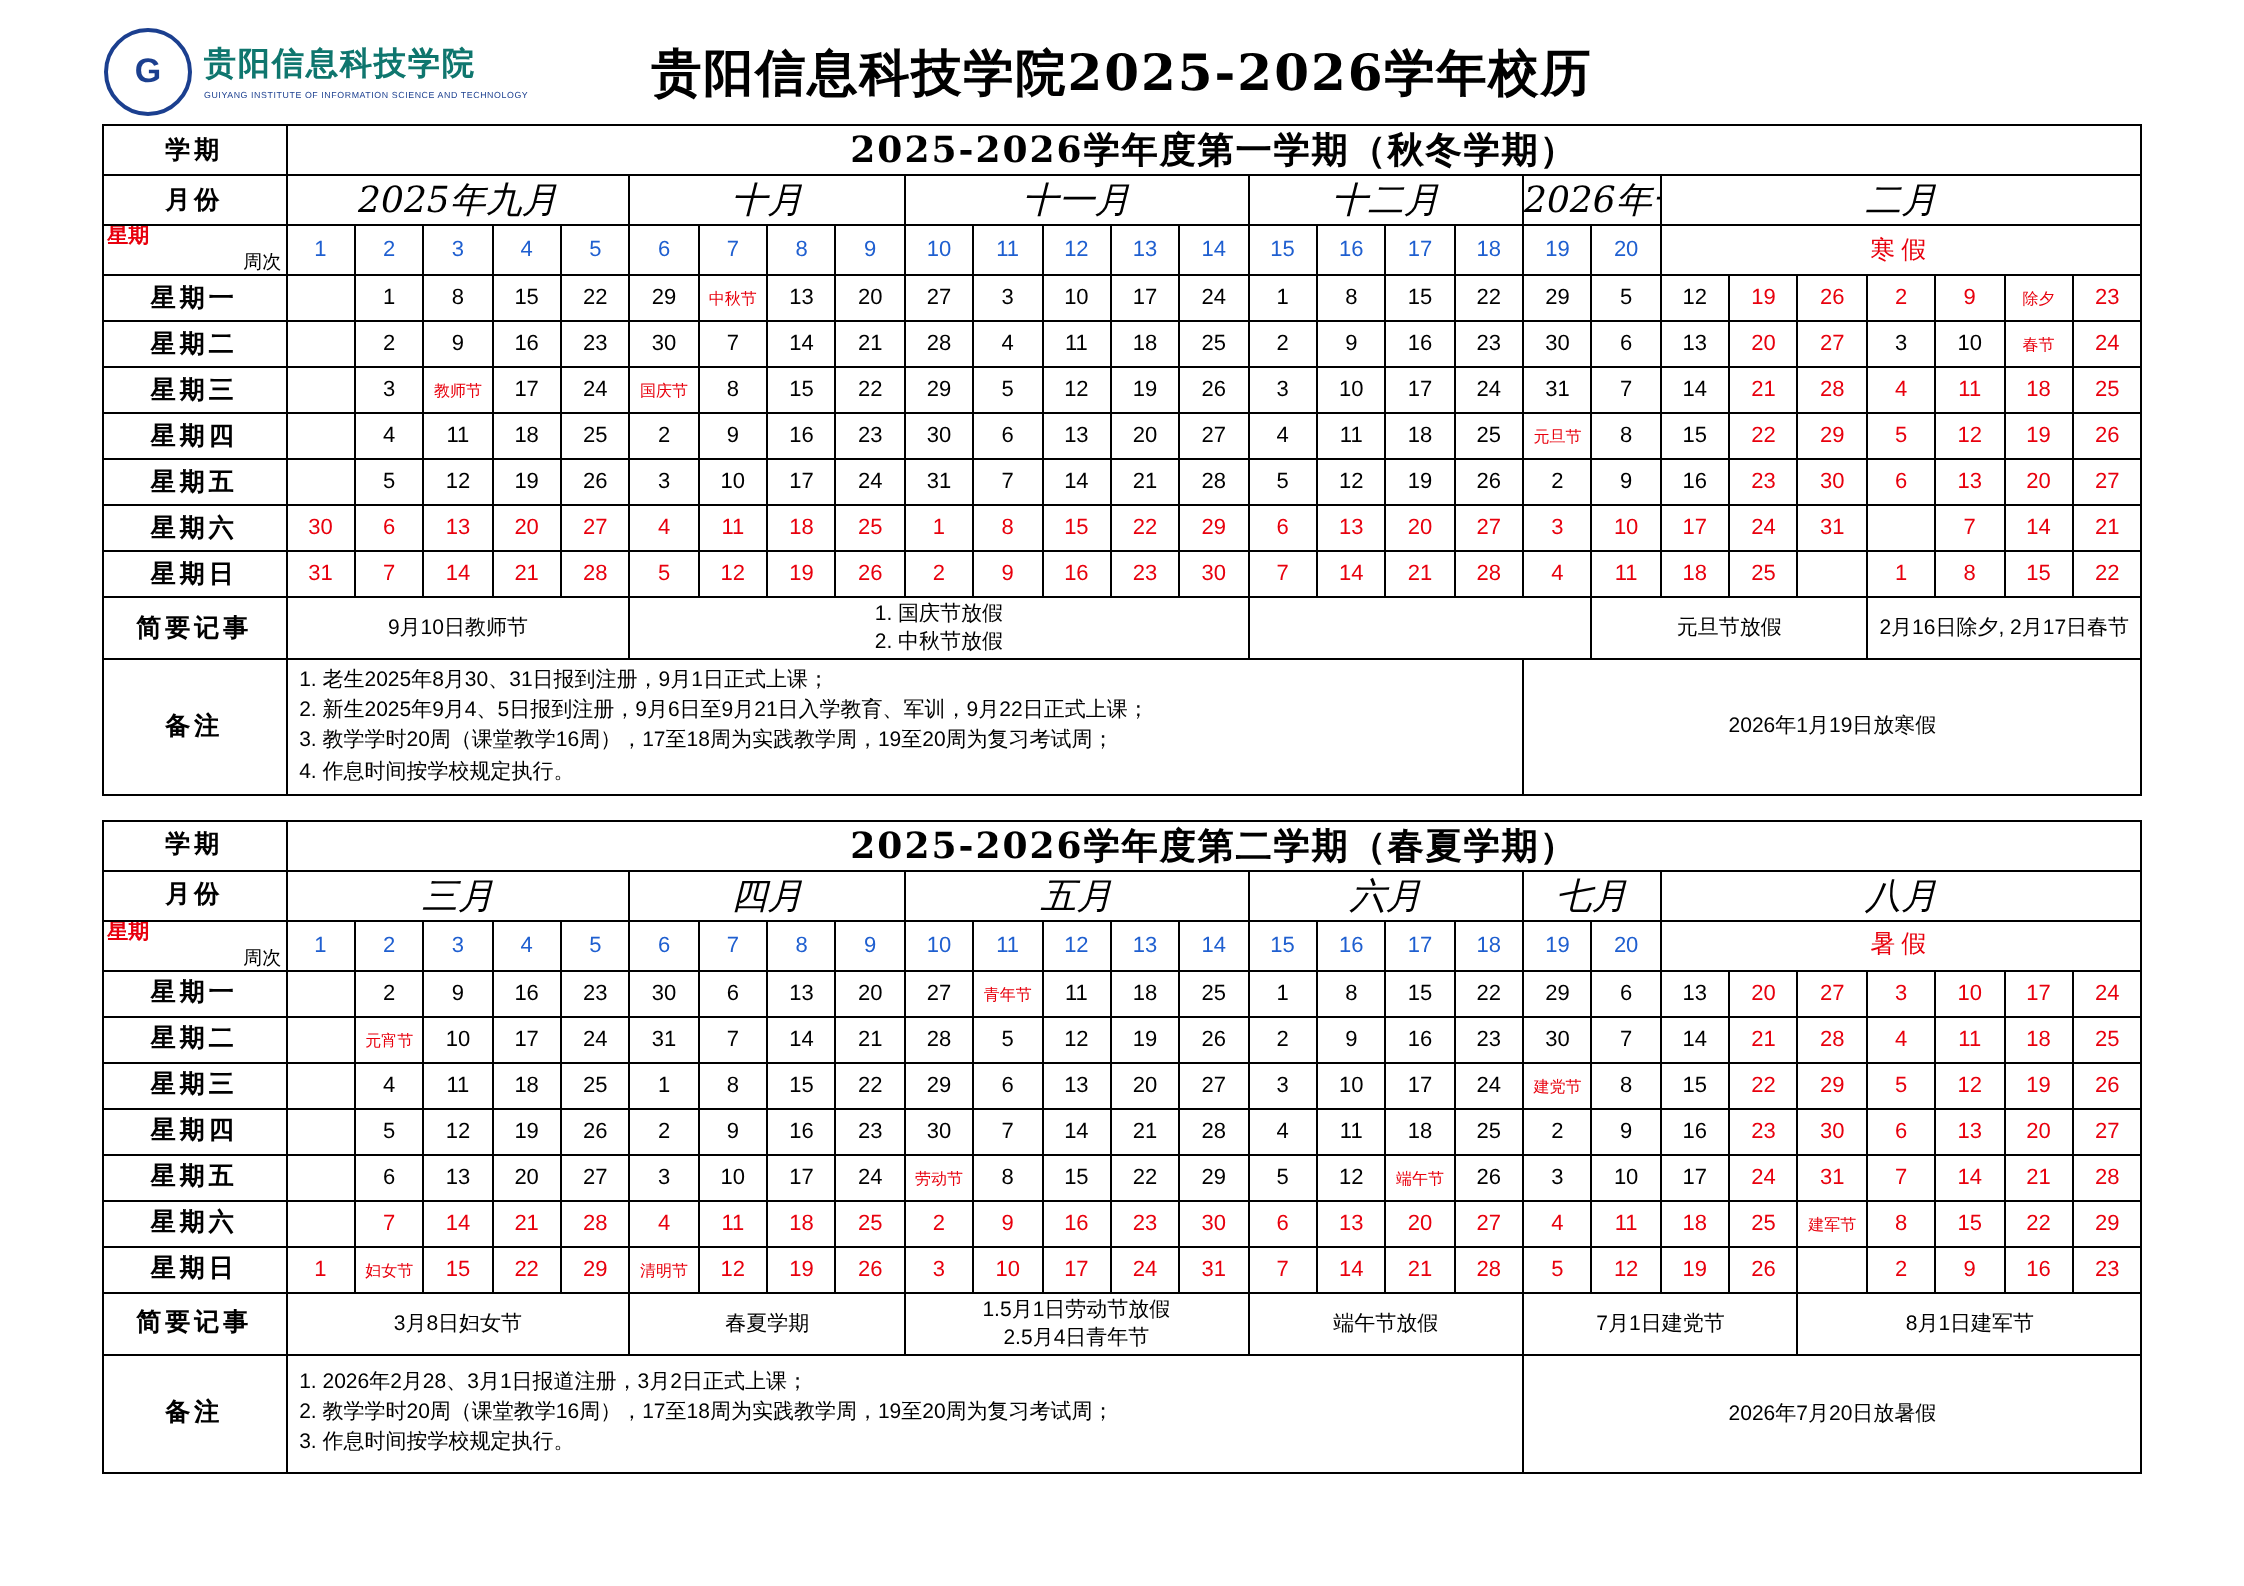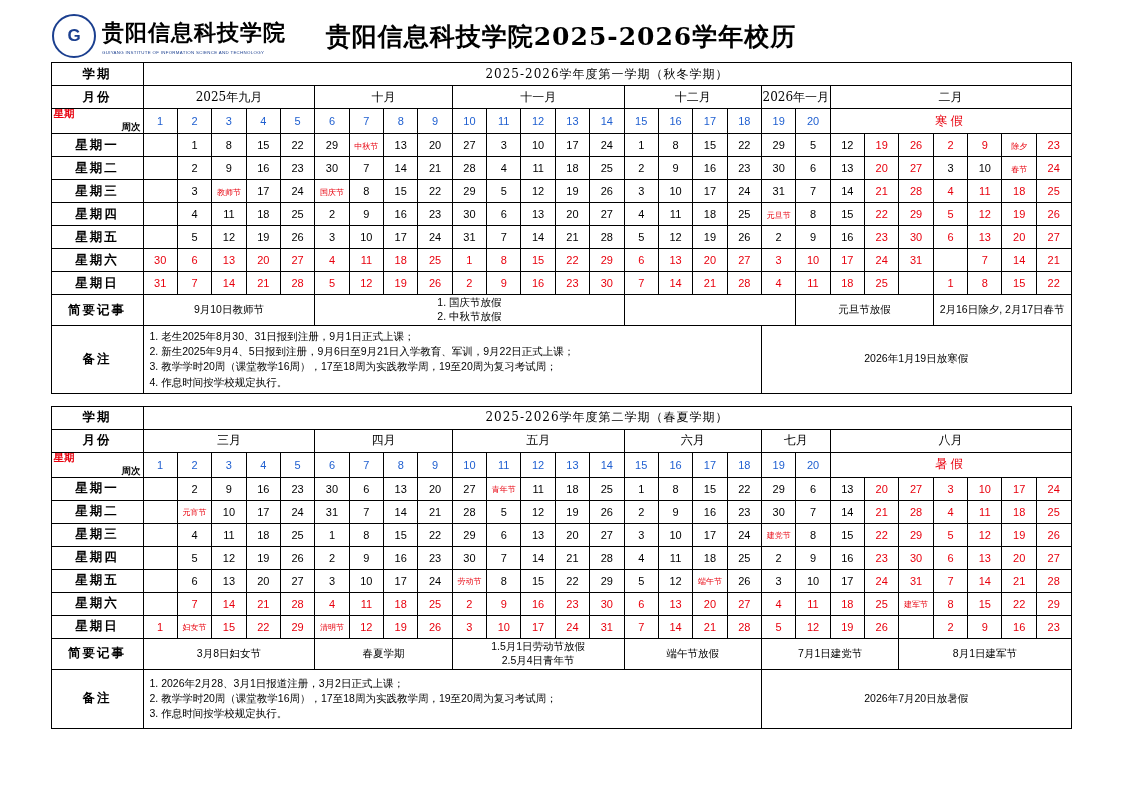--- a/index.html
+++ b/index.html
@@ -10,21 +10,21 @@
     -webkit-font-smoothing:antialiased;
   }
   .page{position:relative;width:1122px;height:793px;box-sizing:border-box;}
 
   
   .header{position:relative;height:62px;}
   .logo{position:absolute;left:52px;top:14px;display:flex;align-items:center;gap:6px;}
   .logo-mark{width:40px;height:40px;border:2px solid #1b3f8f;border-radius:50%;
     display:flex;align-items:center;justify-content:center;color:#1b3f8f;font-weight:bold;font-size:17px;}
   .logo-text{display:flex;flex-direction:column;justify-content:center;}
-  .logo-cn{font-family:"DejaVu Serif",serif;font-weight:bold;font-size:22px;color:#000000;letter-spacing:1px;}
+  .logo-cn{font-family:"DejaVu Serif",serif;font-weight:bold;font-size:16px;color:#0f766e;letter-spacing:1px;}
   .logo-en{font-size:4.4px;color:#1b3f8f;letter-spacing:.3px;margin-top:2px;}
   .doc-title{
     position:absolute;left:0;right:0;top:20px;text-align:center;
     font-family:"DejaVu Serif","Liberation Serif",serif;font-weight:bold;font-size:25px;letter-spacing:1px;
   }
 
   
   table.cal{
     border-collapse:collapse;table-layout:fixed;
     margin:0 auto;
@@ -34,30 +34,30 @@
   table.cal td{
     border:1px solid #000;
     text-align:center;
     vertical-align:middle;
     height:22px;
     padding:0;
     overflow:hidden;
     white-space:nowrap;
   }
   .lbl{font-family:Liberation Mono, monospace;font-weight:bold;font-size:12.5px;letter-spacing:2px;}
-  .term-title{font-family:"DejaVu Serif","Liberation Serif",serif;font-weight:normal;font-size:12px;letter-spacing:1px;}
-  .month{font-family:"DejaVu Serif","Liberation Serif",serif;font-size:12px;}
+  .term-title{font-family:"DejaVu Serif","Liberation Serif",serif;font-weight:bold;font-size:18px;letter-spacing:1px;}
+  .month{font-family:"DejaVu Serif","Liberation Serif",serif;font-size:18px;font-style:italic;}
   .wk{color:#1f5fd0;font-size:11px;}
   .red{color:#e8000d;}
   .hol{color:#e8000d;font-size:8px;}
   .vac{color:#e8000d;font-size:12.5px;font-family:Liberation Sans, sans-serif;letter-spacing:3px;}
   .corner{position:relative;padding:0;}
   .corner .diag{position:absolute;left:0;top:0;width:100%;height:100%;}
   .corner .xing{position:absolute;left:2px;bottom:0px;font-size:10.5px;color:#e8000d;font-weight:bold;margin-top:11px;}
-  .corner .zhou{position:absolute;right:2px;top:0px;font-size:9.5px;color:#000;font-weight:bold;}
+  .corner .zhou{position:absolute;right:2px;top:0px;font-size:9.5px;color:#000;font-weight:normal;}
   .notes{text-align:left;padding:3px 6px;font-size:10.5px;line-height:1.45;}
   .notes-c{text-align:center;font-size:10.5px;}
   .spacer-row td{border:none;height:12px;}
 </style>
 </head>
 <body>
 
 <div class="page">
 
   <div class="header">

